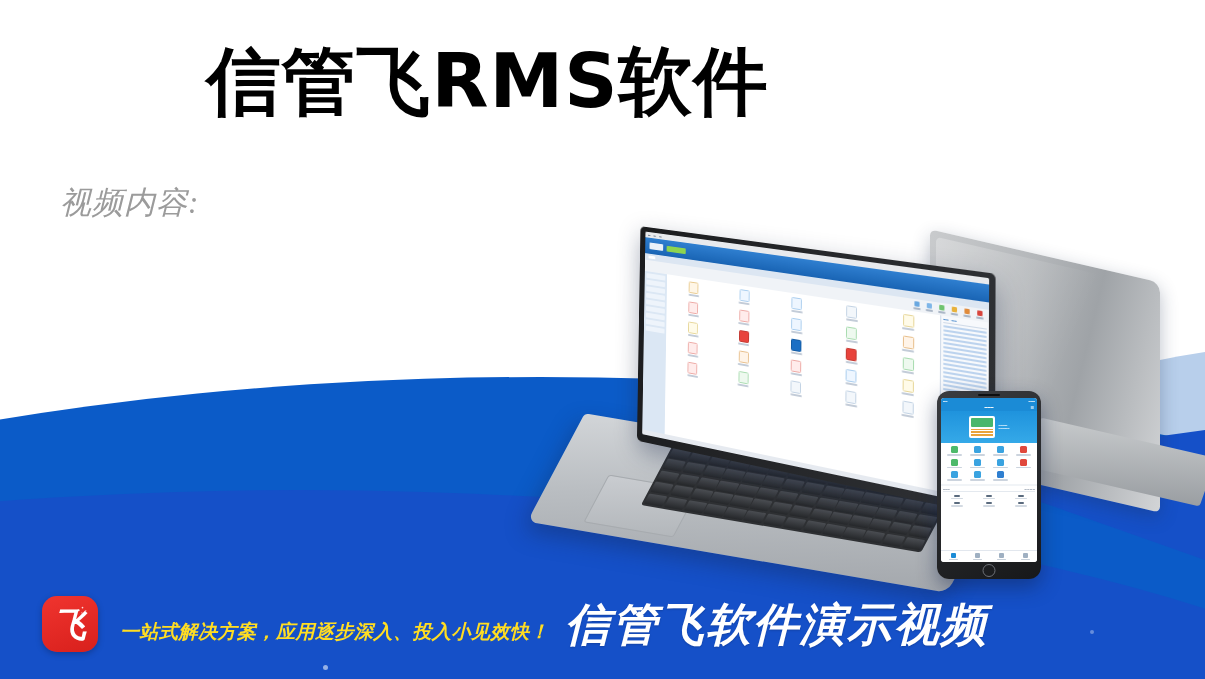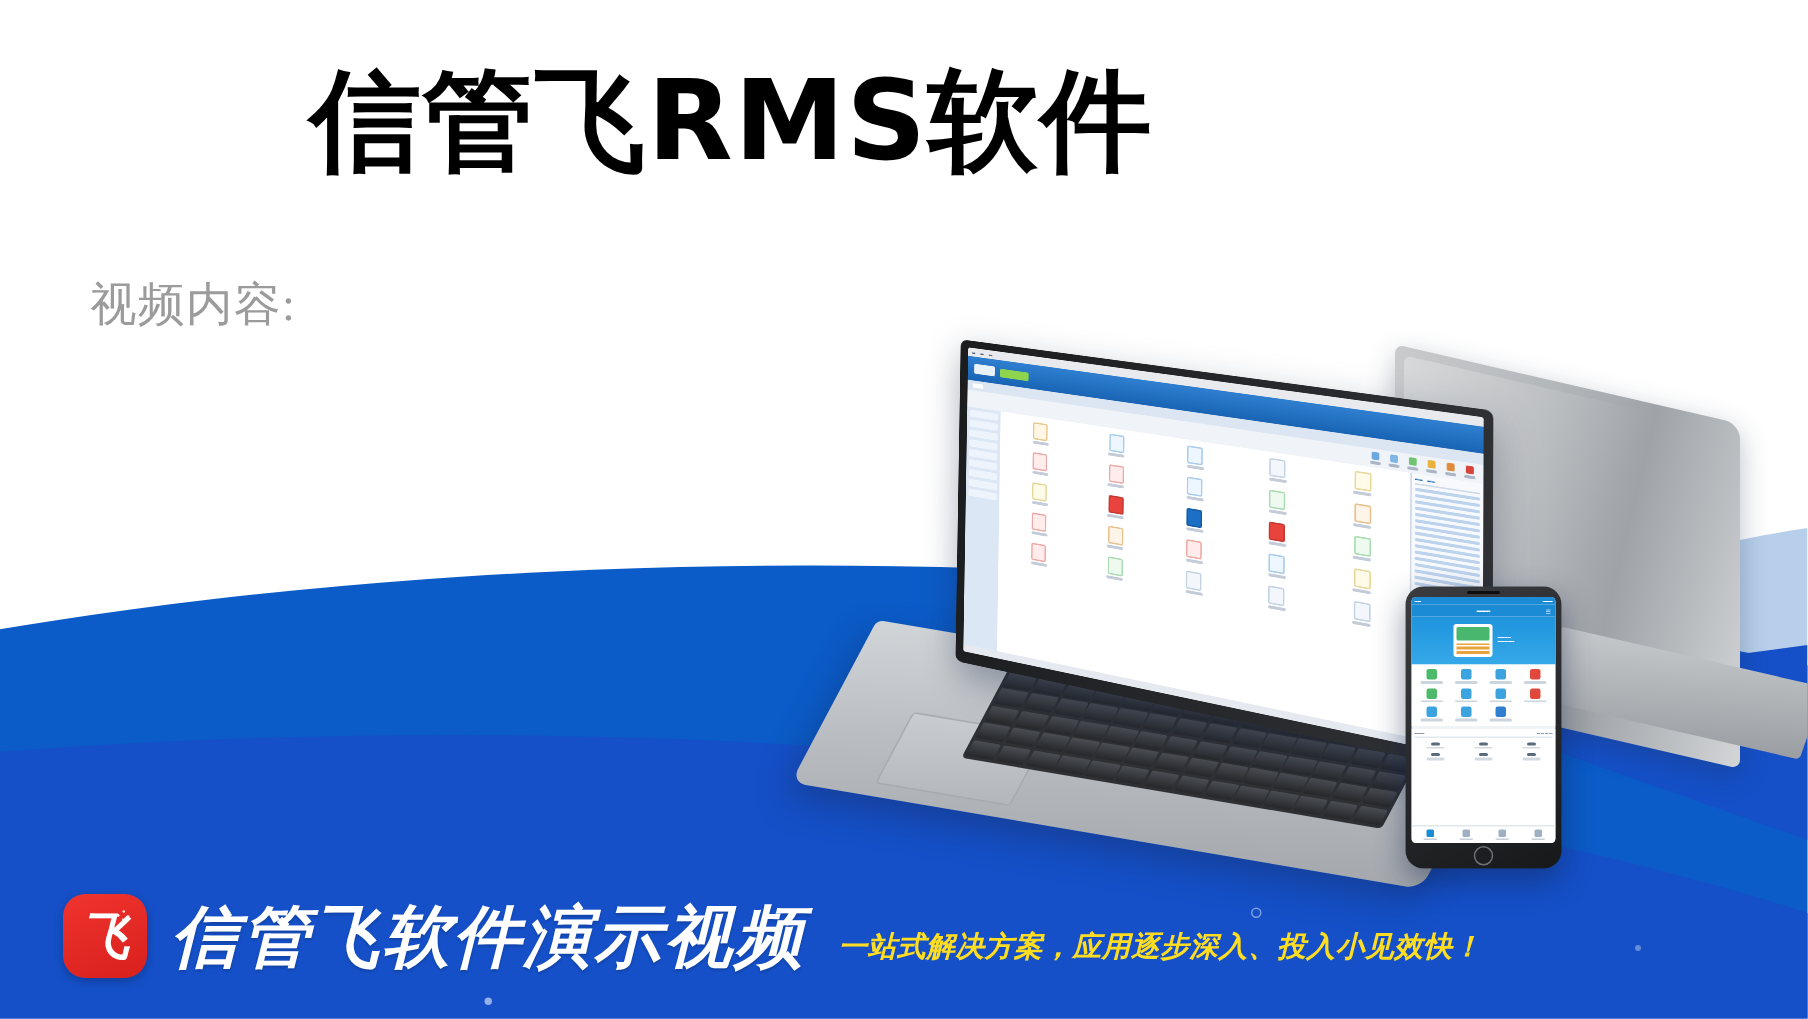--- a/index.html
+++ b/index.html
@@ -18,21 +18,21 @@
   #title {
     position:absolute; left:0; top:44px; width:975px;
     text-align:center; z-index:6;
     font-size:74px; font-weight:bold; letter-spacing:1px;
     color:#000000; line-height:1.0;
     font-family:"DejaVu Sans","Liberation Sans",sans-serif;
   }
 
   #subtitle-block { position:absolute; left:60px; top:183px; z-index:6; }
   #subtitle-label {
-    font-size:31px; color:#9b9b9b;
+    font-size:31px; font-style:italic; color:#9b9b9b;
     font-family:"Liberation Serif","DejaVu Serif",serif;
     letter-spacing:1px; line-height:1.3;
   }
   #subtitle-question {
     margin-top:4px;
     font-size:29px; font-style:italic; color:#a6a6a6;
     font-family:"Liberation Serif","DejaVu Serif",serif;
     letter-spacing:1px; line-height:1.35;
   }
 
@@ -661,15 +661,15 @@
 <div id="brandbar">
   <div id="brand-logo">
     <span class="mark">飞</span>
     <svg class="spark" viewBox="0 0 20 20">
       <circle cx="4" cy="8" r="1.6" fill="#ffffff" opacity=".95"></circle>
       <circle cx="10" cy="4" r="1.3" fill="#ffffff" opacity=".85"></circle>
       <circle cx="15" cy="9" r="1.1" fill="#ffffff" opacity=".8"></circle>
       <circle cx="9" cy="12" r="1" fill="#ffffff" opacity=".7"></circle>
     </svg>
   </div>
+  <div id="brand-tagline">一站式解决方案，应用逐步深入、投入小见效快！</div>
   <div id="brand-text">信管飞软件演示视频</div>
-  <div id="brand-tagline">一站式解决方案，应用逐步深入、投入小见效快！</div>
 </div>
 
 </body></html>

